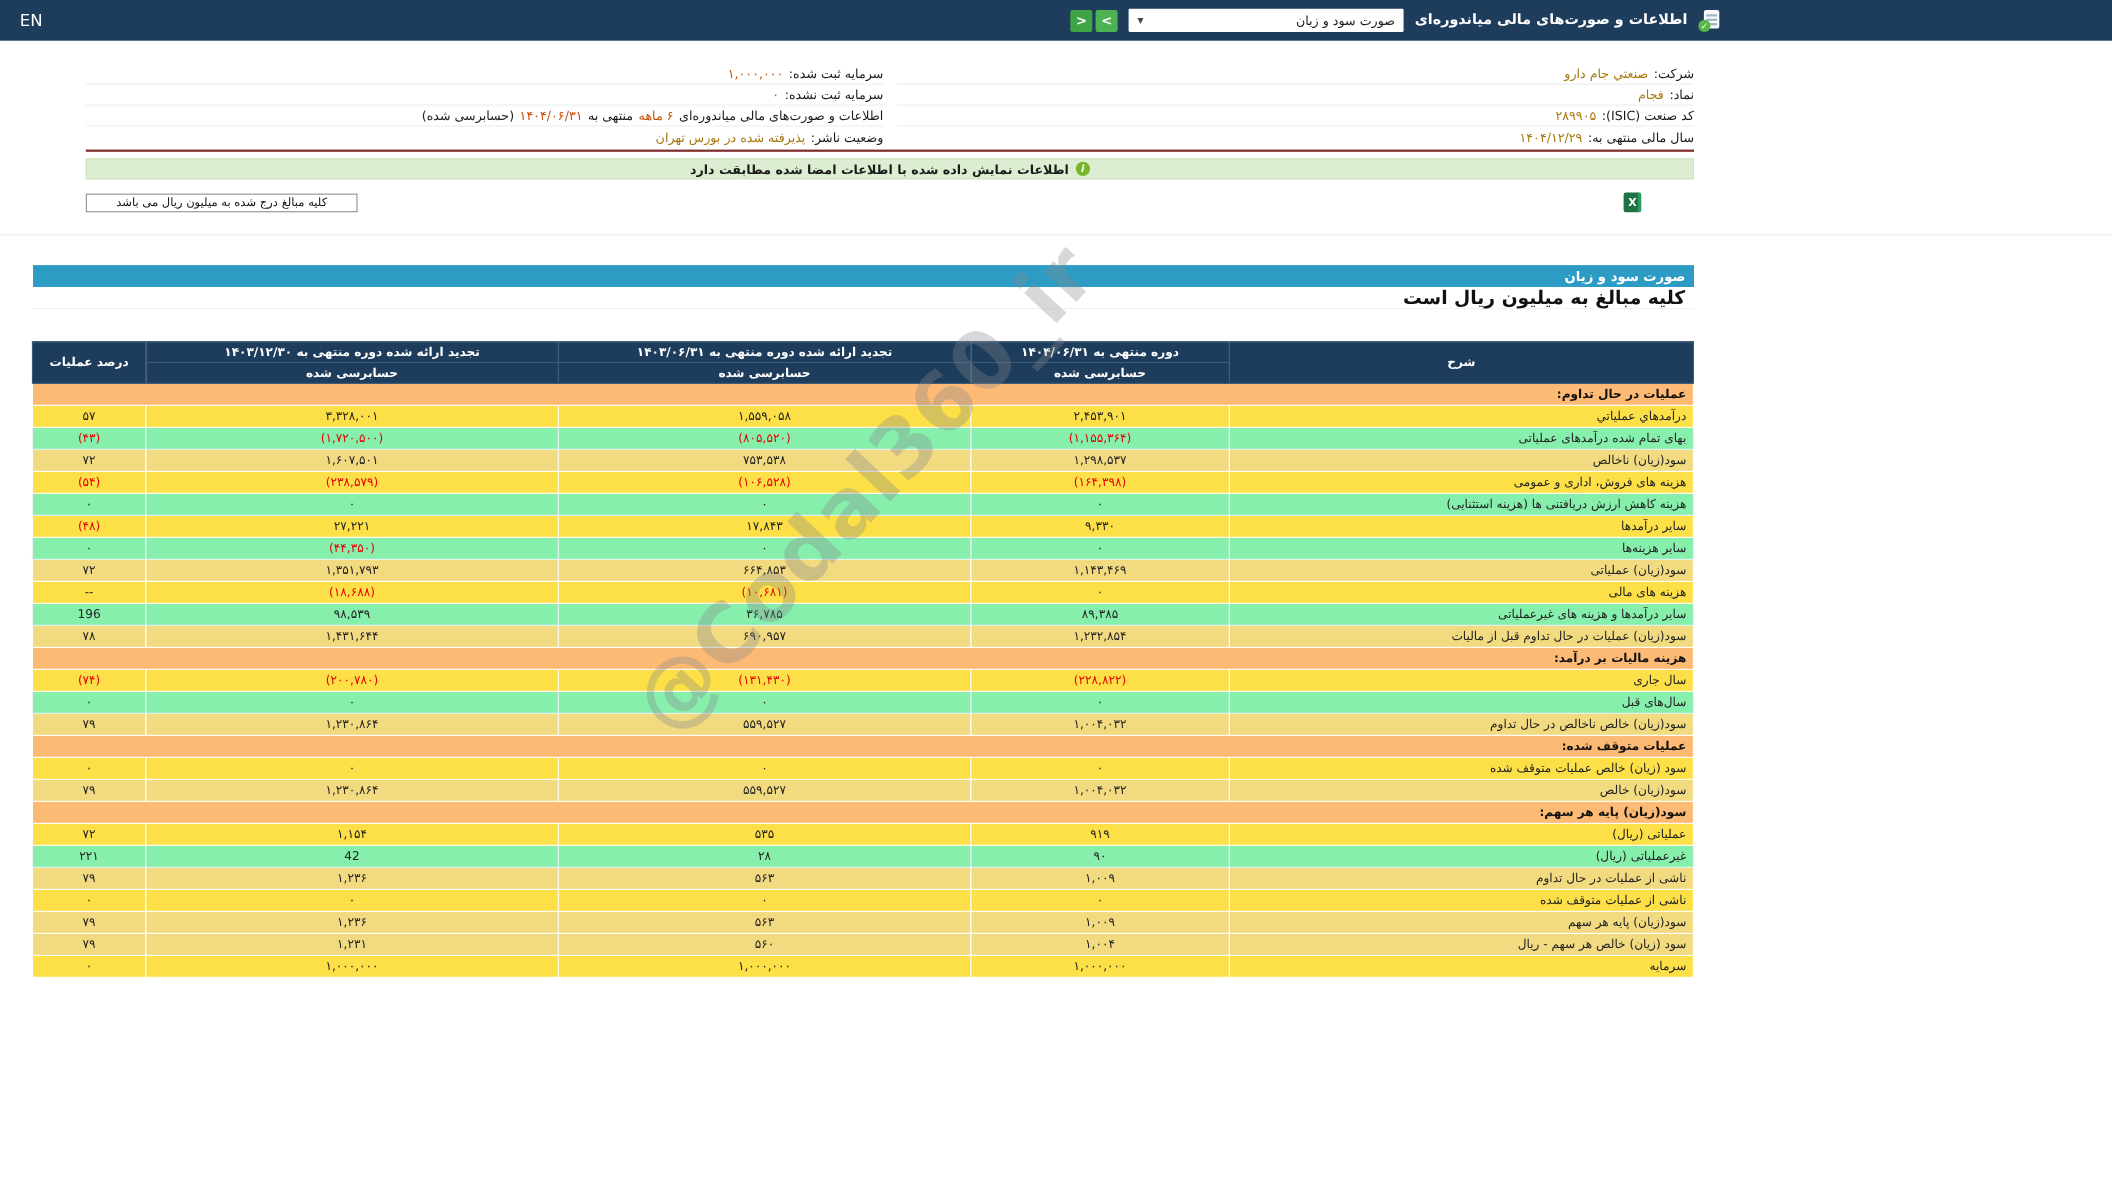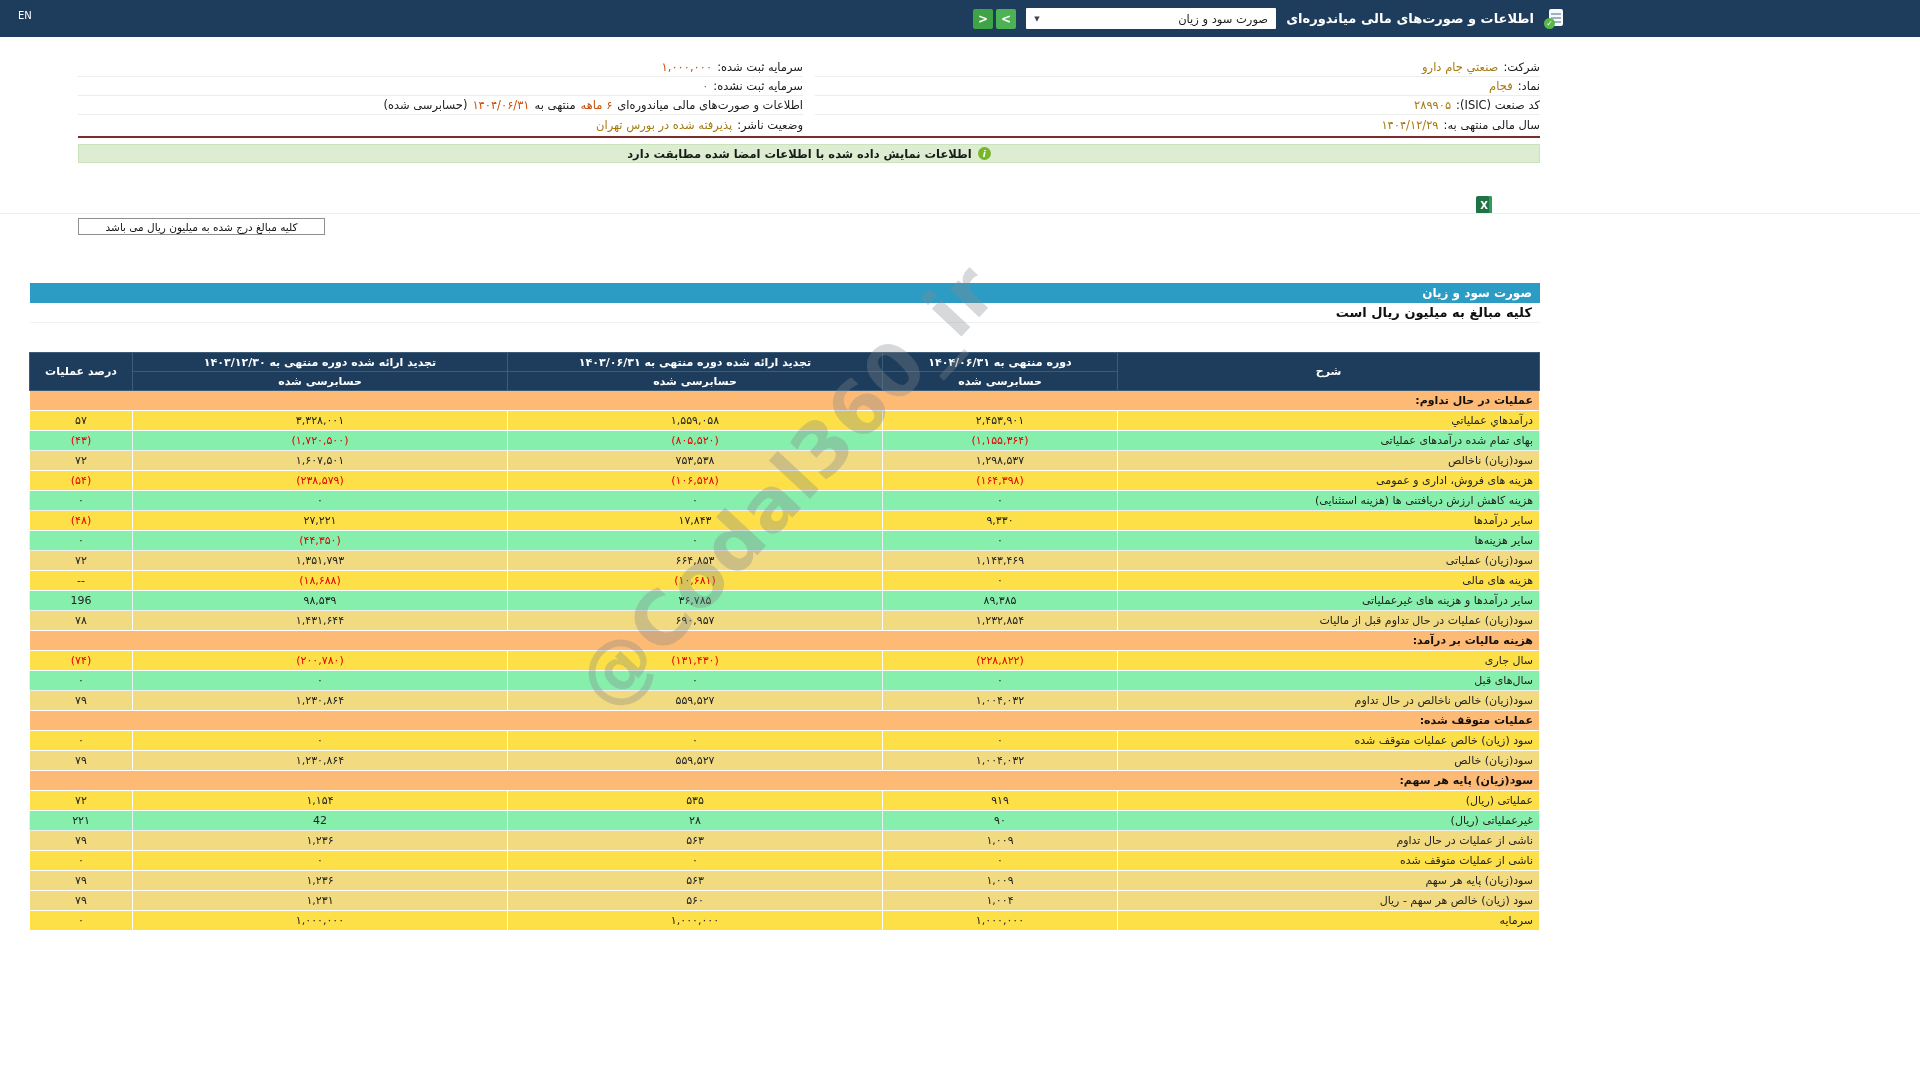--- a/index.html
+++ b/index.html
@@ -14,21 +14,21 @@
   }
 
   
   .topbar {
     width: 100%; height: 37px;
     background: #1E3D5C;
     position: relative;
   }
   .lang-link {
     position: absolute; left: 18px; top: 10px;
-    color: #fff; font-size: 10px; cursor: pointer;
+    color: #fff; font-size: 15px; cursor: pointer;
   }
   .topbar-content {
     position: absolute; top: 0; right: 355px; height: 100%;
     display: flex; align-items: center; direction: rtl; gap: 10px;
   }
   .app-title { color: #fff; font-size: 13px; font-weight: bold; white-space: nowrap; }
 
   .report-icon { position: relative; width: 21px; height: 21px; display: inline-block; }
   .report-icon .doc {
     position: absolute; right: 2px; top: 1px; width: 14px; height: 17px;
@@ -106,34 +106,34 @@
   .excel-icon {
     margin-right: 48px; width: 16px; height: 18px;
     background: #1F7244; border-radius: 2px;
     color: #fff; font-size: 10px; font-weight: bold;
     display: flex; align-items: center; justify-content: center; cursor: pointer;
     box-shadow: inset -3px 0 0 #2E9A5B;
   }
   .million-note {
     border: 1px solid #8f8f8f; background: #fff;
     font-size: 10.5px; color: #111; width: 247px; height: 17px;
-    display: flex; align-items: center; justify-content: center; margin-top: 43px;
+    display: flex; align-items: center; justify-content: center;
   }
 
   .full-divider { position: absolute; left: 0; top: 213px; width: 1920px; height: 1px; background: #ECECEC; }
 
   
   .statement { margin: 48px 25px 0 30px; position: relative; direction: rtl; }
   .section-titlebar {
     background: #2D9CC5; color: #fff;
     height: 20px; line-height: 20px; padding: 0 8px;
     font-size: 12px; font-weight: bold;
   }
   .units-line {
-    font-size: 13px; font-weight: bold; color: #111;
+    font-size: 17px; font-weight: bold; color: #111;
     height: 20px; line-height: 20px; padding: 0 8px;
     border-bottom: 1px solid #F2F2F2; background: #fff;
   }
 
   table.fs {
     border-collapse: collapse; table-layout: fixed;
     width: 1510px; margin-top: 29px; direction: rtl;
   }
   .fs th {
     background: #1E3D5C; color: #fff;

